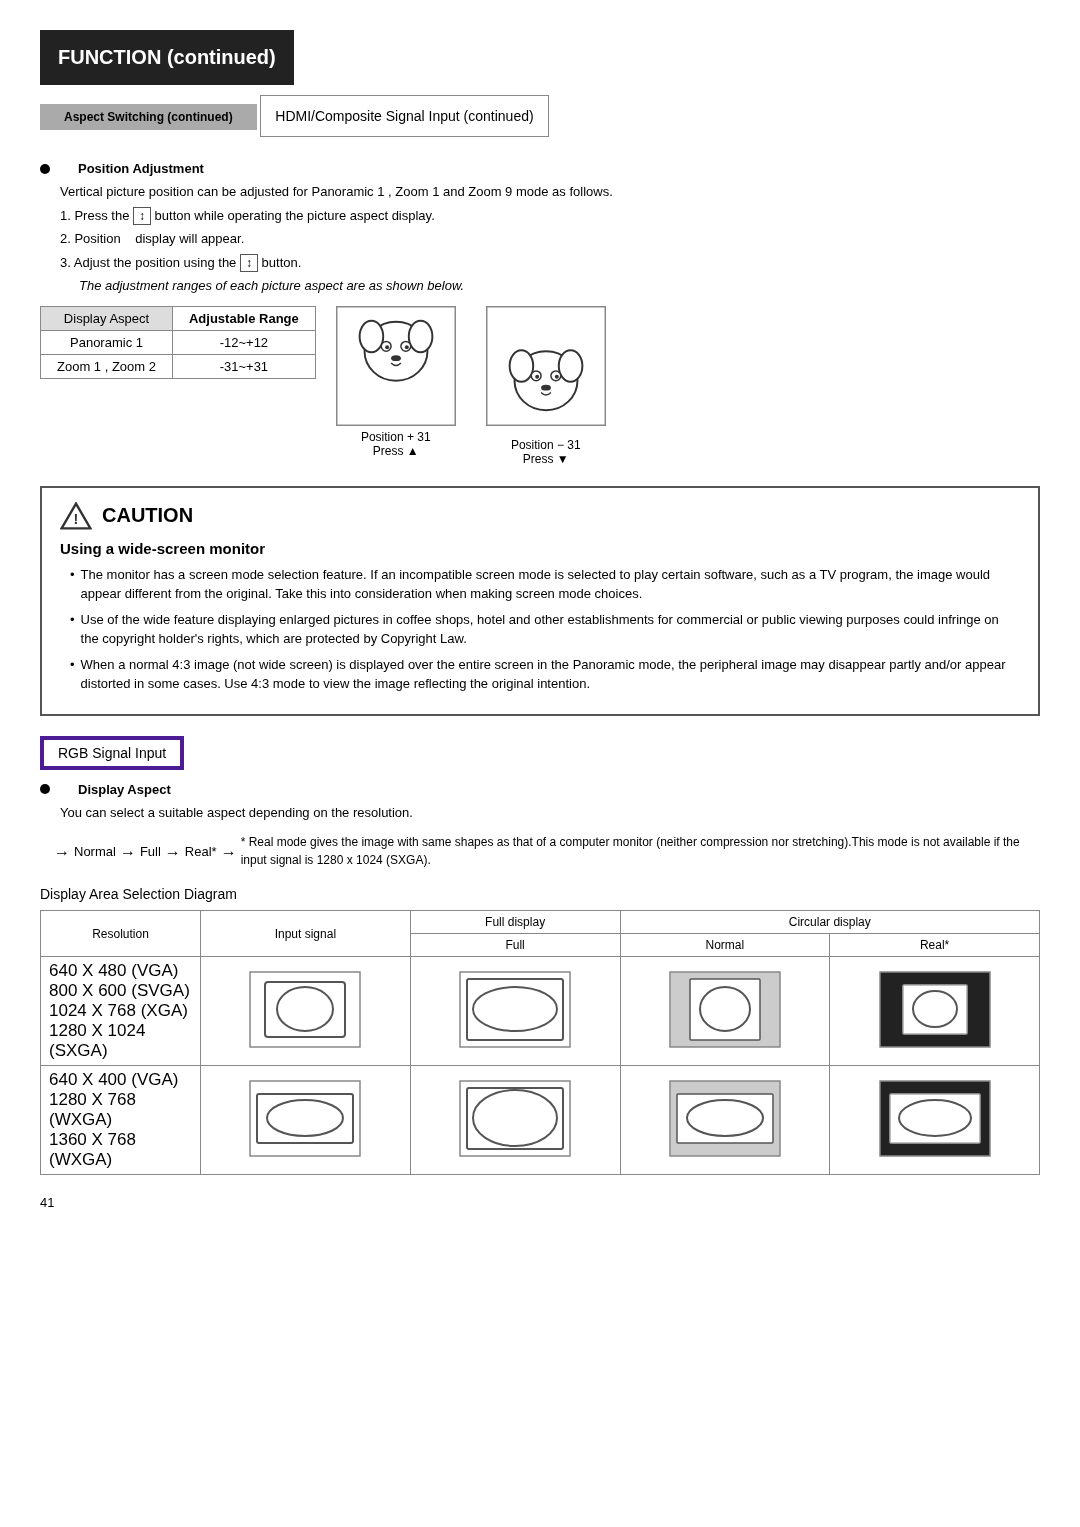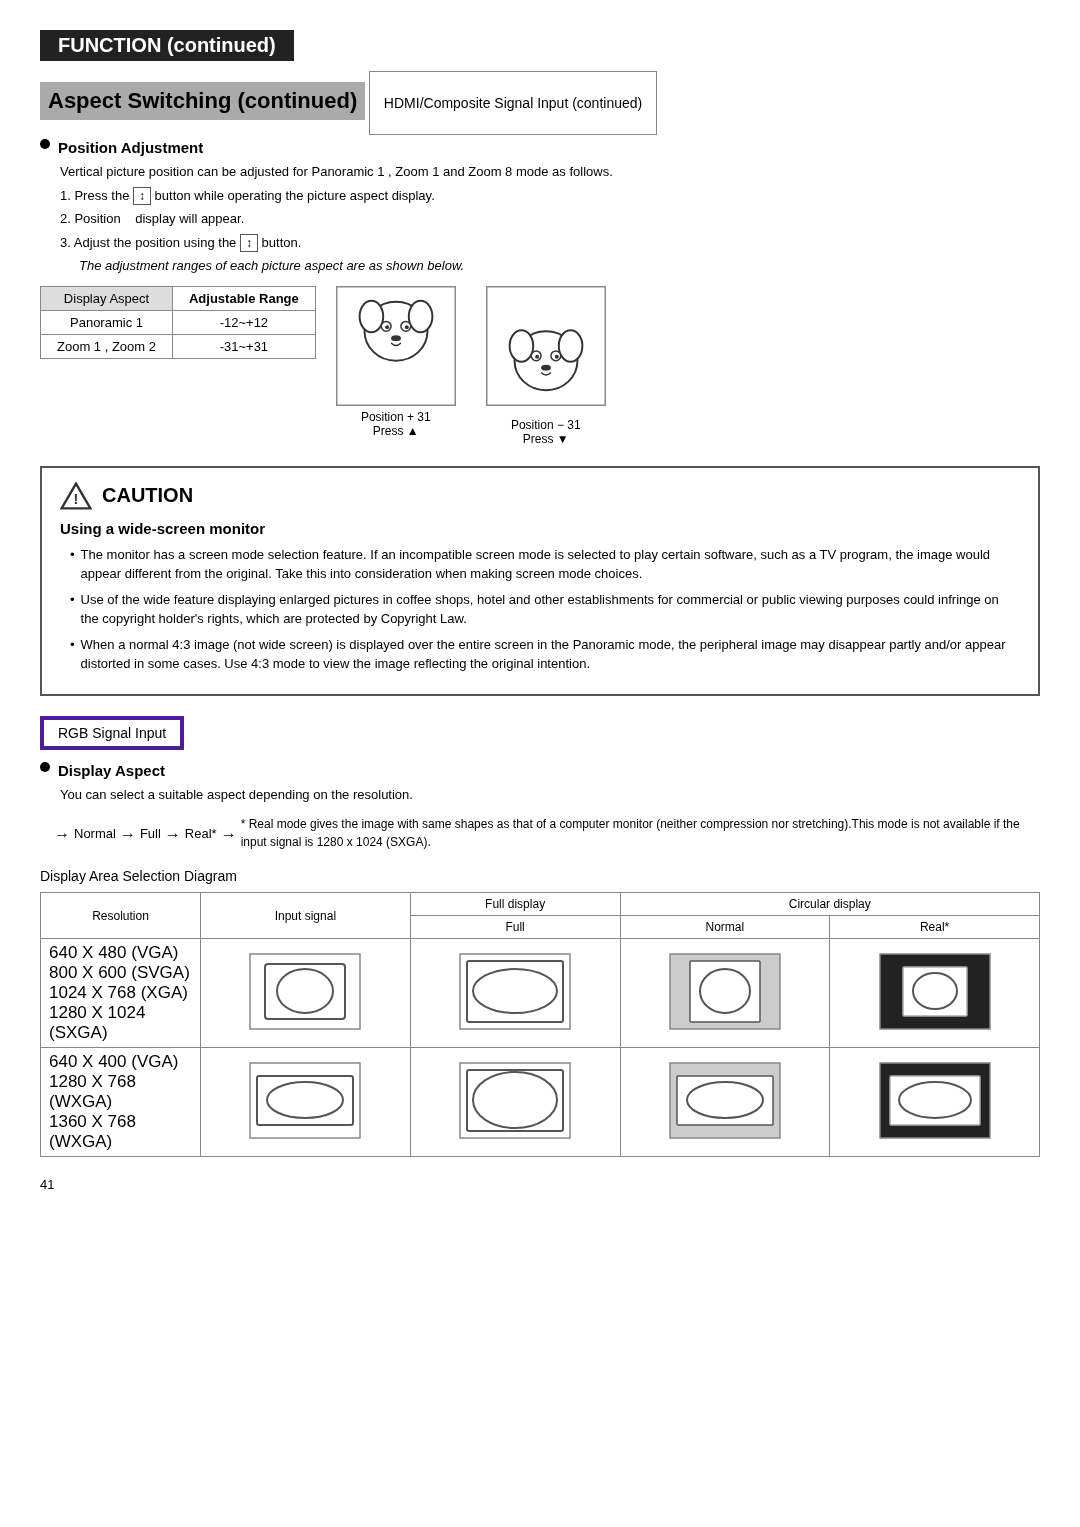--- a/index.html
+++ b/index.html
@@ -10,46 +10,47 @@
       color: #000;
       width: 1080px;
       min-height: 1527px;
       padding: 30px 40px;
     }
     .function-title {
       background: #222;
       color: #fff;
       font-size: 20px;
       font-weight: bold;
-      padding: 4px 18px;
+      padding: 16px 18px;
       display: inline-block;
       margin-bottom: 10px;
     }
     .aspect-title {
       background: #aaa;
       color: #000;
-      font-size: 22px;
-      font-weight: bold;
-      padding: 6px 8px;
+      font-size: 12px;
+      font-weight: bold;
+      padding: 6px 24px;
       display: inline-block;
       margin-bottom: 14px;
     }
     .section-box {
       border: 1px solid #888;
       display: inline-block;
-      padding: 23px 14px;
+      padding: 12px 14px;
       font-size: 14px;
-      margin-bottom: 4px;
+      margin-bottom: 24px;
     }
     .bullet-title {
-      font-size: 15px;
+      font-size: 13px;
       font-weight: bold;
       margin-bottom: 6px;
       display: flex;
-      align-items: flex-start;
+      align-items: center;
+      gap: 20px;
     }
     .bullet-dot {
       width: 10px;
       height: 10px;
       background: #000;
       border-radius: 50%;
       display: inline-block;
       margin-right: 8px;
       flex-shrink: 0;
     }
@@ -210,21 +211,21 @@
 <div class="aspect-title">Aspect Switching (continued)</div>
 
 <div class="section-box">HDMI/Composite Signal Input (continued)</div>
 
 
 <div>
   <div class="bullet-title">
     <span class="bullet-dot"></span>
     <span>Position Adjustment</span>
   </div>
-  <div class="body-text indent">Vertical picture position can be adjusted for Panoramic 1 , Zoom 1  and Zoom 8  mode as follows.</div>
+  <div class="body-text indent">Vertical picture position can be adjusted for Panoramic 1 , Zoom 1  and Zoom 9  mode as follows.</div>
   <div class="body-text indent">
     1. Press the <span class="button-icon">↕</span> button while operating the picture aspect display.
   </div>
   <div class="body-text indent">
     2. Position &nbsp;&nbsp; display will appear.
   </div>
   <div class="body-text indent">
     3. Adjust the position using the <span class="button-icon">↕</span> button.
   </div>
   <div class="body-text indent2">The adjustment ranges of each picture aspect are as shown below.</div>

